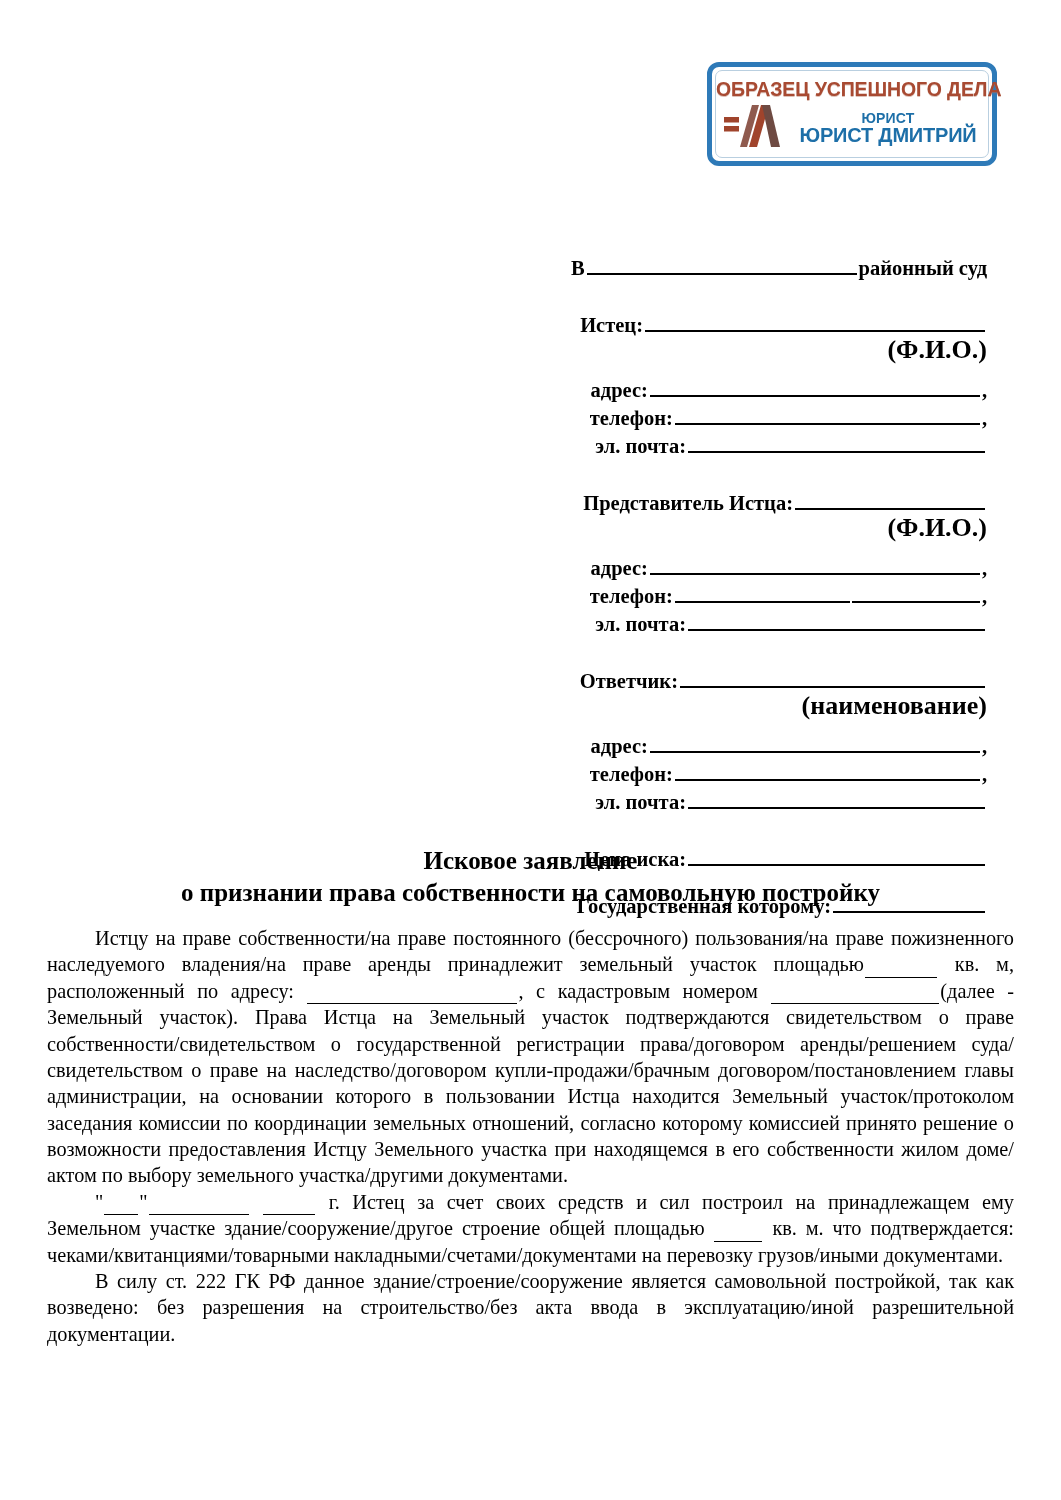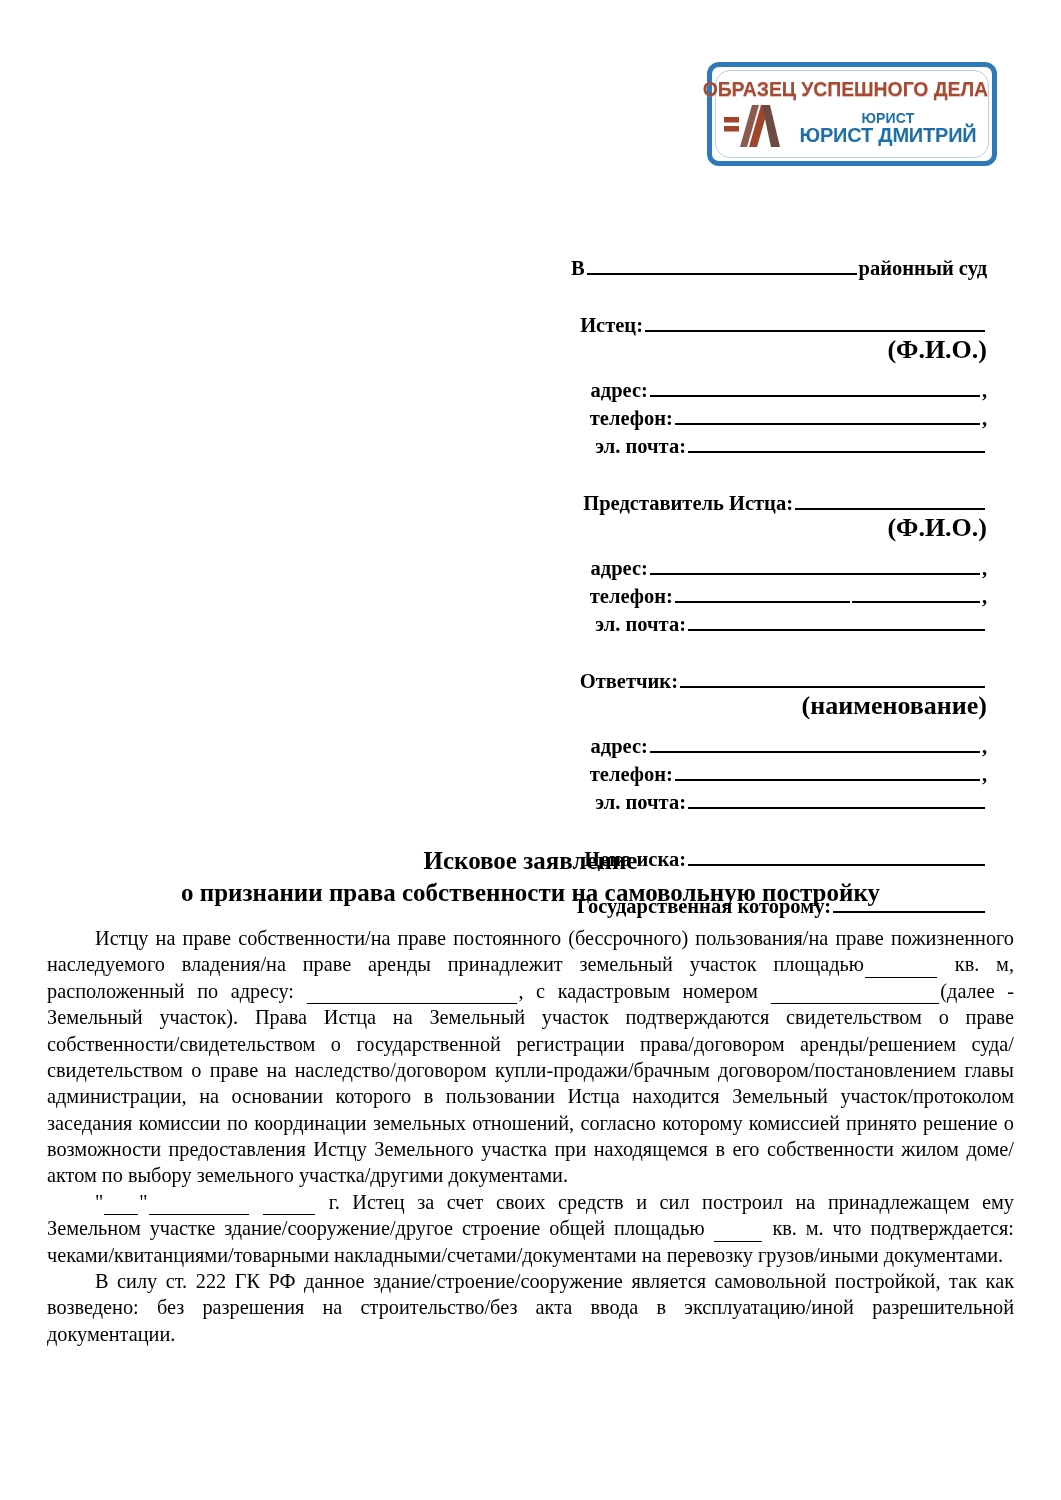--- a/index.html
+++ b/index.html
@@ -28,24 +28,24 @@
     border: 5px solid #2e7ab8;
     border-radius: 12px;
     background: #ffffff;
     padding: 3px;
   }
   .logo-inner {
     width: 100%;
     height: 100%;
     box-sizing: border-box;
     border: 1px solid #b9cfe0;
-    border-radius: 15px;
+    border-radius: 7px;
     display: flex;
     flex-direction: column;
-    align-items: flex-end;
+    align-items: flex-start;
     justify-content: flex-start;
     padding-top: 7px;
   }
   .logo-top-text {
     font-family: "Liberation Sans", sans-serif;
     font-weight: bold;
     font-size: 19.5px;
     letter-spacing: -0.1px;
     color: #a84a32;
     text-shadow: 0 1px 0 rgba(180,120,100,.45);

